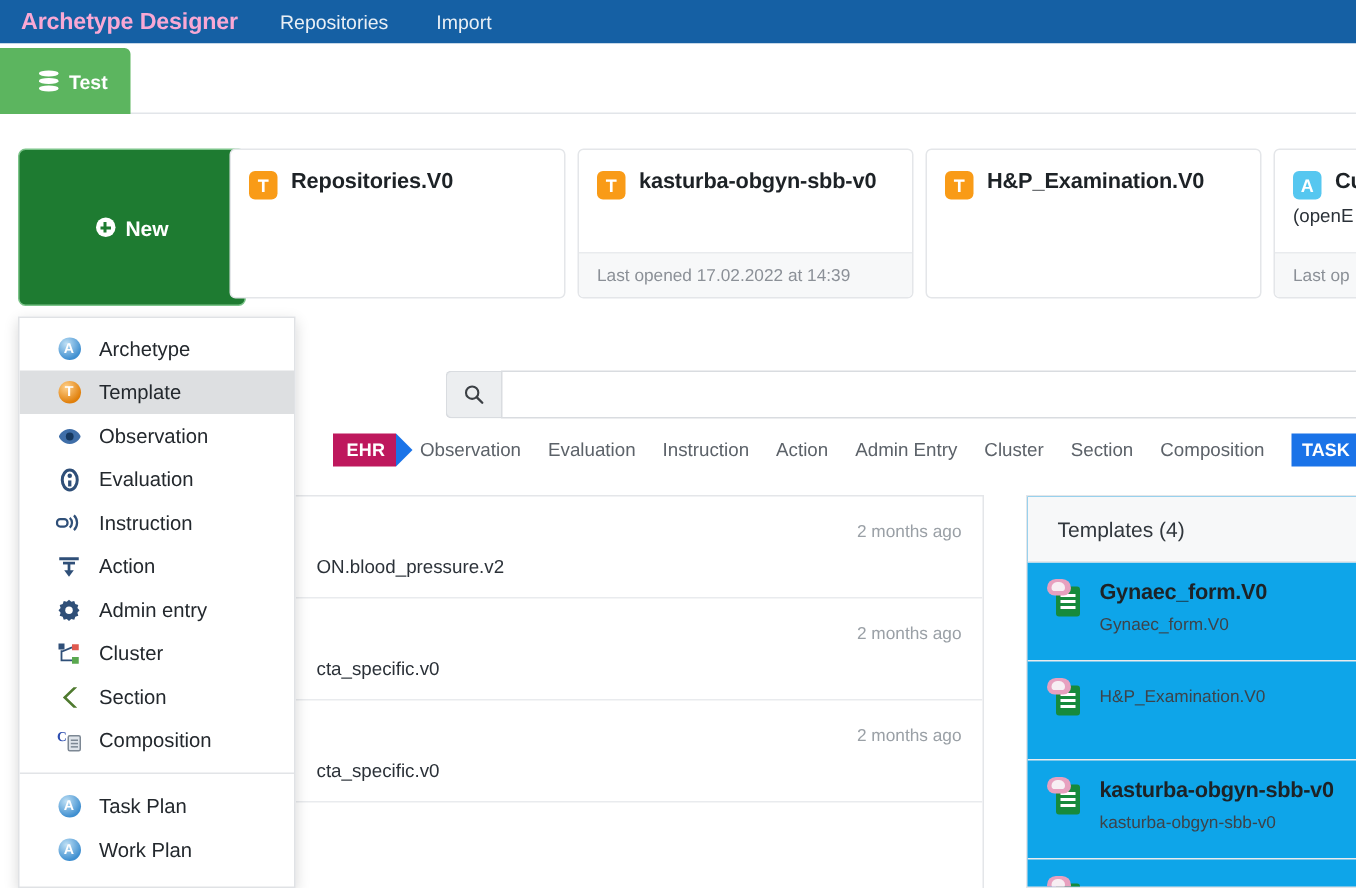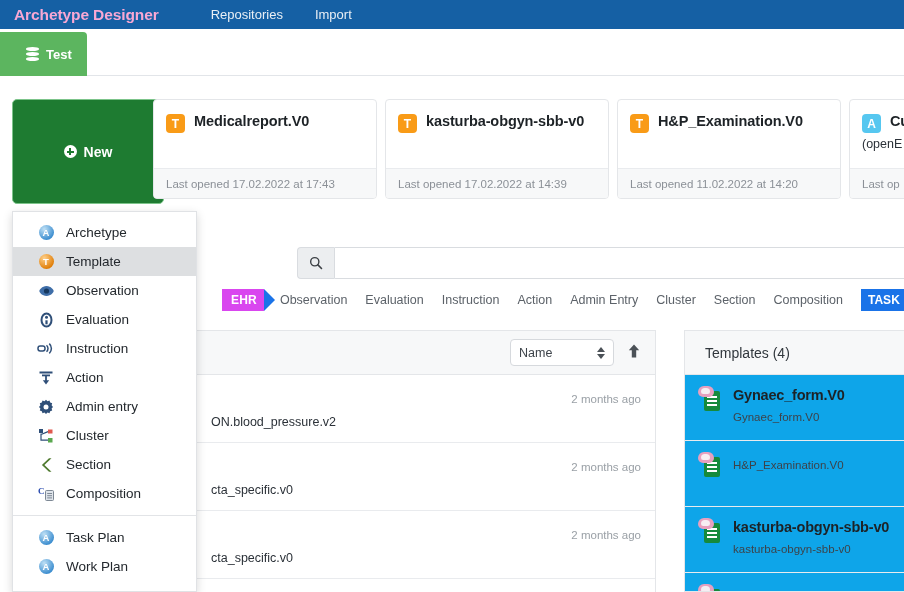--- a/index.html
+++ b/index.html
@@ -17,21 +17,21 @@
   .topnav {
     position: absolute; top: 0; left: 0; width: 904px; height: 29px;
     background: #1560a4;
     display: flex; align-items: center;
     padding-left: 14px;
   }
   .brand {
     color: #f9a8d4; font-size: 15.5px; font-weight: bold;
     letter-spacing: -0.1px; white-space: nowrap;
   }
-  .topnav-links { display: flex; align-items: center; margin-left: 52px; }
+  .topnav-links { display: flex; align-items: center; margin-left: 28px; }
   .topnav-link {
     color: #e9eff5; font-size: 13px; white-space: nowrap;
     margin-right: 32px; cursor: pointer;
   }
 
   
   .tabrow {
     position: absolute; top: 29px; left: 0; width: 904px; height: 47px;
     background: #ffffff;
     border-bottom: 1px solid #e2e5e9;
@@ -124,21 +124,21 @@
     border: 1px solid #d9dce0; border-radius: 0 4px 4px 0;
     outline: none; font-size: 13px; color: #333; padding: 0 8px;
     font-family: "Liberation Sans", sans-serif;
   }
 
   .breadcrumbbar {
     position: absolute; top: 286px; left: 222px; height: 28px;
     display: flex; align-items: center;
   }
   .crumb-ehr {
-    position: relative; height: 22px; background: #d946ef;
+    position: relative; height: 22px; background: #be185d;
     display: flex; align-items: center; padding: 0 7px 0 9px;
     margin-right: 16px; cursor: pointer;
   }
   .crumb-ehr::after {
     content: ""; position: absolute; left: 100%; top: 0;
     border-top: 11px solid transparent;
     border-bottom: 11px solid transparent;
     border-left: 11px solid #1a73e8;
   }
   .crumb-ehr span { color: #fff; font-size: 12px; font-weight: bold; letter-spacing: 0.2px; }
@@ -293,25 +293,22 @@
       <div class="new-card-inner">
         <span class="plus-circle"></span>
         <span class="new-card-label">New</span>
       </div>
     </div>
 
     <div class="doc-card" style="left:153px;">
       <div class="doc-card-body">
         <div class="doc-card-titlerow">
           <span class="badge t">T</span>
-          <span class="doc-card-title">Medicalreport.V0</span>
+          <span class="doc-card-title">Repositories.V0</span>
         </div>
-      </div>
-      <div class="doc-card-foot">
-        <span>Last opened 17.02.2022 at 17:43</span>
       </div>
     </div>
 
     <div class="doc-card" style="left:385px;">
       <div class="doc-card-body">
         <div class="doc-card-titlerow">
           <span class="badge t">T</span>
           <span class="doc-card-title">kasturba-obgyn-sbb-v0</span>
         </div>
       </div>
@@ -319,23 +316,20 @@
         <span>Last opened 17.02.2022 at 14:39</span>
       </div>
     </div>
 
     <div class="doc-card" style="left:617px;">
       <div class="doc-card-body">
         <div class="doc-card-titlerow">
           <span class="badge t">T</span>
           <span class="doc-card-title">H&amp;P_Examination.V0</span>
         </div>
-      </div>
-      <div class="doc-card-foot">
-        <span>Last opened 11.02.2022 at 14:20</span>
       </div>
     </div>
 
     <div class="doc-card" style="left:849px;">
       <div class="doc-card-body">
         <div class="doc-card-titlerow">
           <span class="badge a">A</span>
           <span class="doc-card-title">Cu</span>
         </div>
         <div class="doc-card-sub">(openE</div>
@@ -365,34 +359,20 @@
     <div class="crumb">Instruction</div>
     <div class="crumb">Action</div>
     <div class="crumb">Admin Entry</div>
     <div class="crumb">Cluster</div>
     <div class="crumb">Section</div>
     <div class="crumb">Composition</div>
     <div class="crumb-task">TASK</div>
   </div>
 
   <div class="listpanel">
-    <div class="listpanel-head">
-      <div class="sort-select">
-        <span>Name</span>
-        <span class="sort-arrows">
-            <i class="up"></i>
-            <i class="dn"></i>
-          </span>
-      </div>
-      <span class="sort-dir">
-        <svg width="14" height="16" viewBox="0 0 14 16">
-          <path d="M7 1.5 L12.2 7.2 L9.2 7.2 L9.2 14.5 L4.8 14.5 L4.8 7.2 L1.8 7.2 Z" fill="#4b5157"></path>
-        </svg>
-      </span>
-    </div>
 
     <div class="list-row">
       <span class="row-time">2 months ago</span>
       <span class="row-id">ON.blood_pressure.v2</span>
     </div>
     <div class="list-row">
       <span class="row-time">2 months ago</span>
       <span class="row-id">cta_specific.v0</span>
     </div>
     <div class="list-row">

